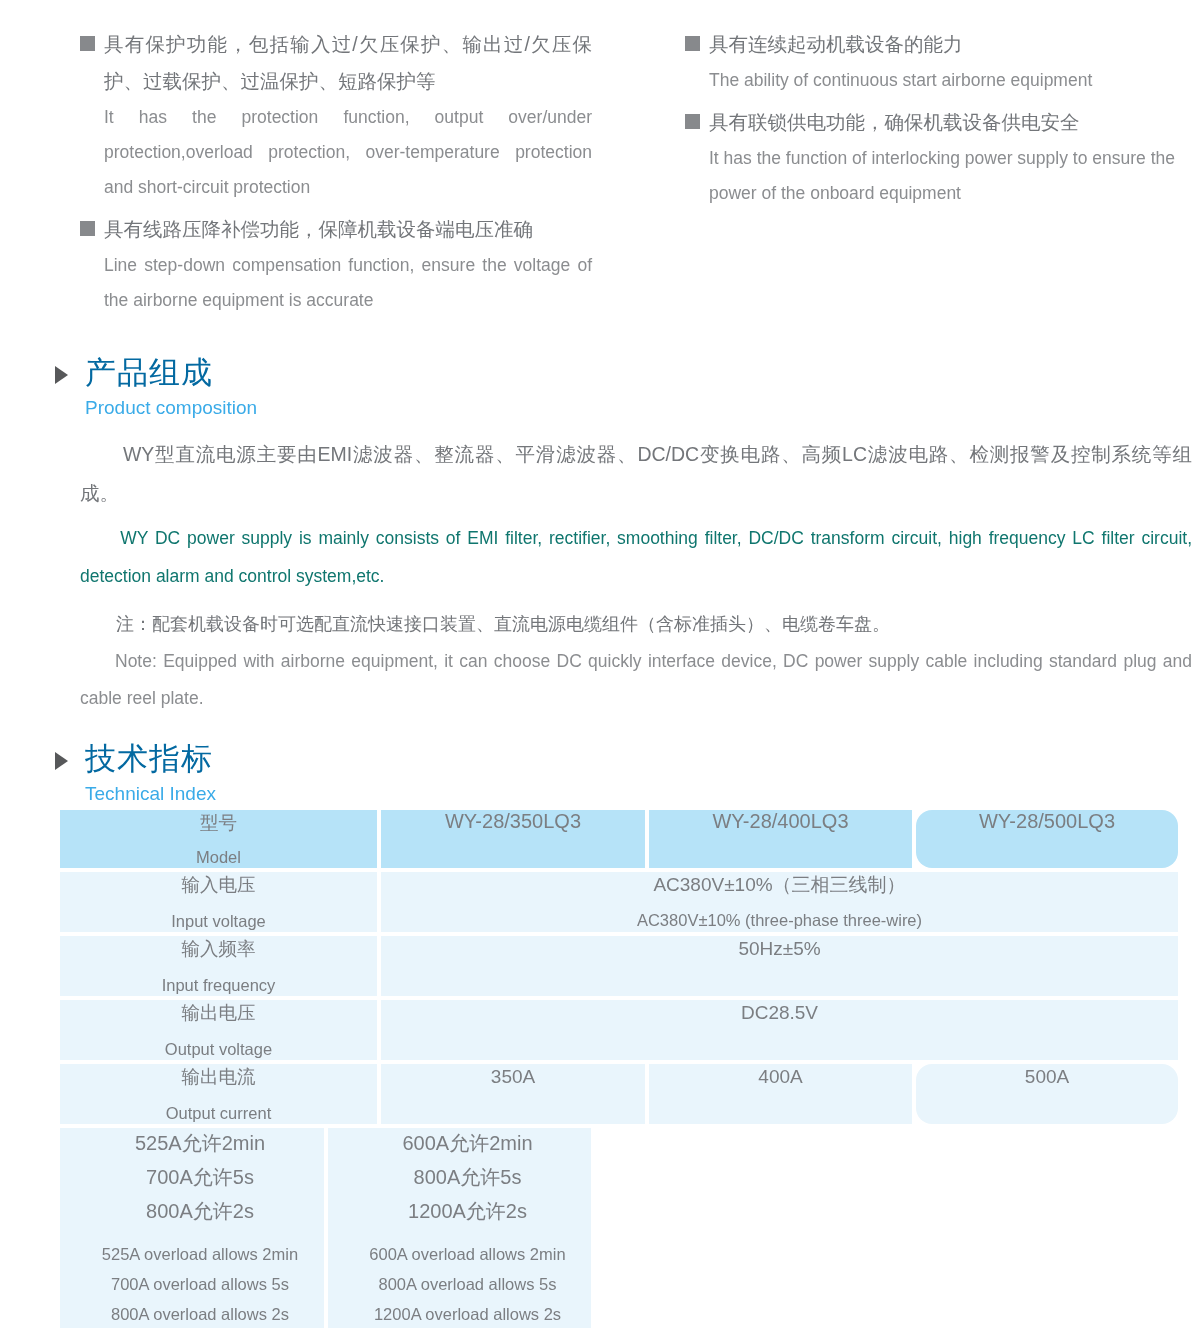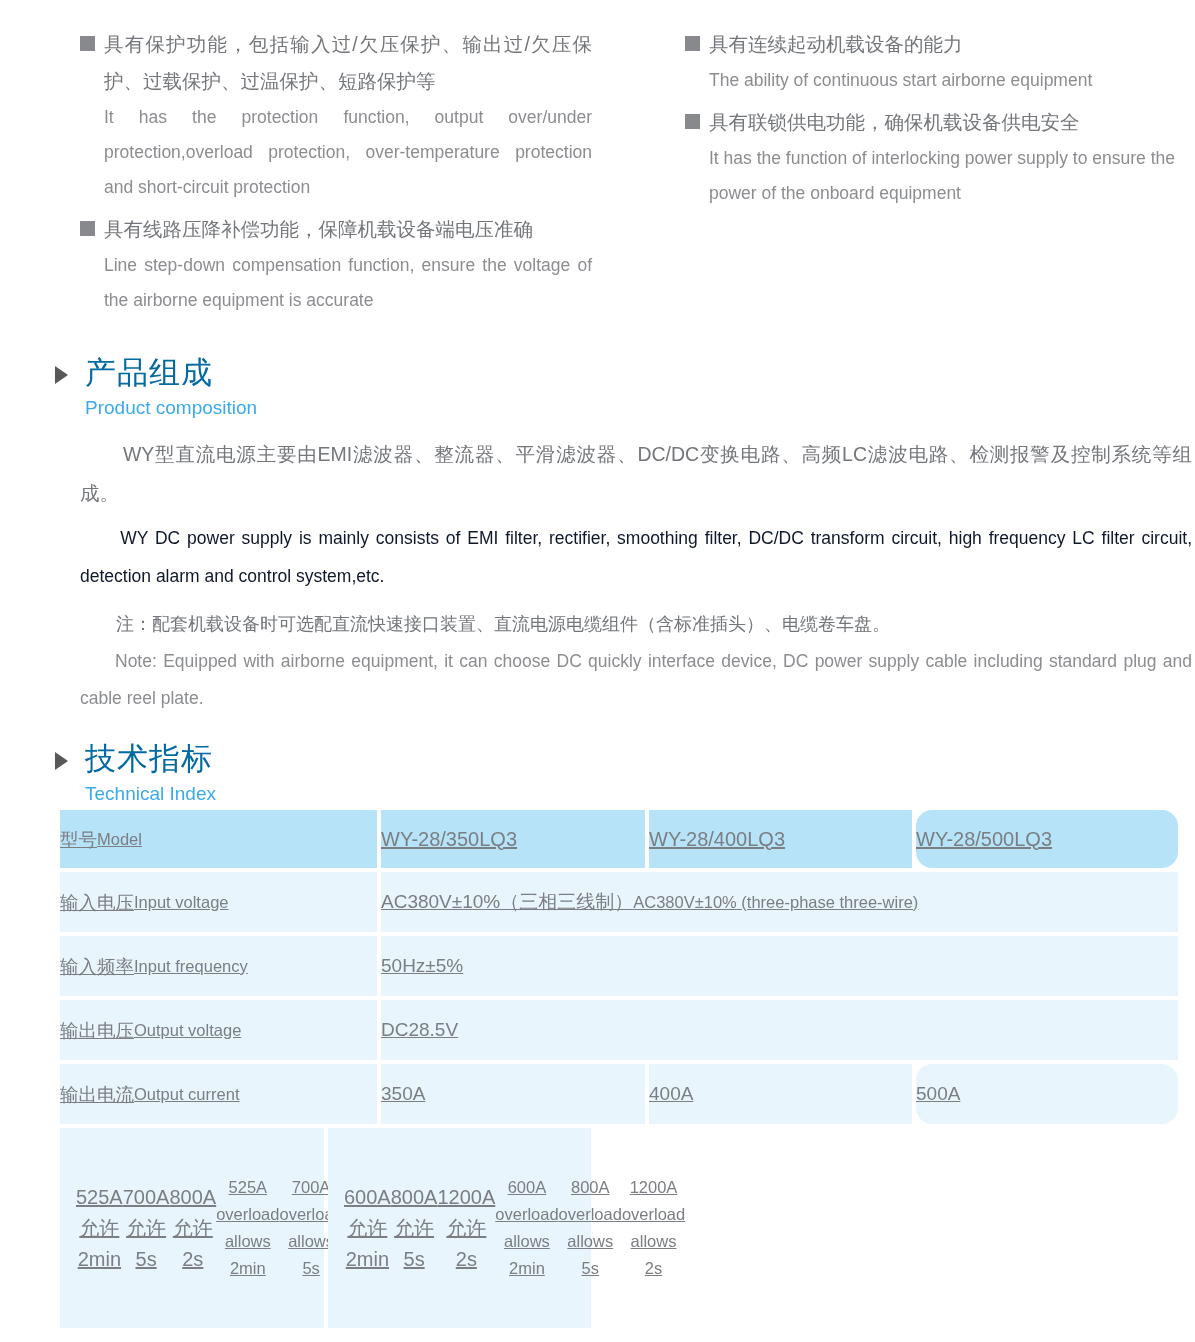--- a/index.html
+++ b/index.html
@@ -30,32 +30,32 @@
     border-top: 9px solid transparent;
     border-bottom: 9px solid transparent;
     margin-top: 4px;
   }
   .sec-title { color: #0369a1; font-size: 31px; font-weight: 500; margin-left: 17px; letter-spacing: 1px; }
   .sec-sub   { color: #3aabe8; font-size: 19px; margin-left: 30px; margin-top: 3px; }
 
   
   .comp-text { position: absolute; left: 80px; width: 1112px; }
   .para-zh { font-size: 19.5px; color: #73767a; line-height: 39px; text-indent: 2.2em; text-align: justify; margin: 0 0 6px 0; }
-  .para-en { font-size: 17.5px; color: #0f172a; line-height: 38px; text-indent: 2.3em; text-align: justify; margin: 0 0 14px 0; }
+  .para-en { font-size: 17.5px; color: #0f766e; line-height: 38px; text-indent: 2.3em; text-align: justify; margin: 0 0 14px 0; }
   .note-zh { font-size: 18px;   color: #73767a; line-height: 30px; text-indent: 2em; margin: 6px 0 4px 0; }
   .note-en { font-size: 17.5px; color: #8b8d90; line-height: 37px; text-indent: 2em; text-align: justify; margin: 0; }
 
   
   .spec-table { position: absolute; left: 60px; top: 810px; width: 1118px; }
   .trow { display: flex; margin-bottom: 4px; }
   .cell {
     background: #e9f5fc; color: #7b7e82;
-    display: flex; flex-direction: row;
-    justify-content: flex-start; align-items: center;
-    text-align: center; box-sizing: border-box; text-decoration: underline;
+    display: flex; flex-direction: column;
+    justify-content: space-between; align-items: center;
+    text-align: center; box-sizing: border-box;
   }
   .cell.head { background: #b6e3f8; }
   .c-label { width: 317px; margin-right: 4px; }
   .c-1 { width: 264px; margin-right: 4px; }
   .c-2 { width: 263px; margin-right: 4px; }
   .c-3 { width: 262px; border-radius: 16px; }
   .c-span { flex: 1; }
   .h58  { height: 58px; }
   .h60  { height: 60px; }
   .h200 { height: 200px; padding-left: 16px; }

